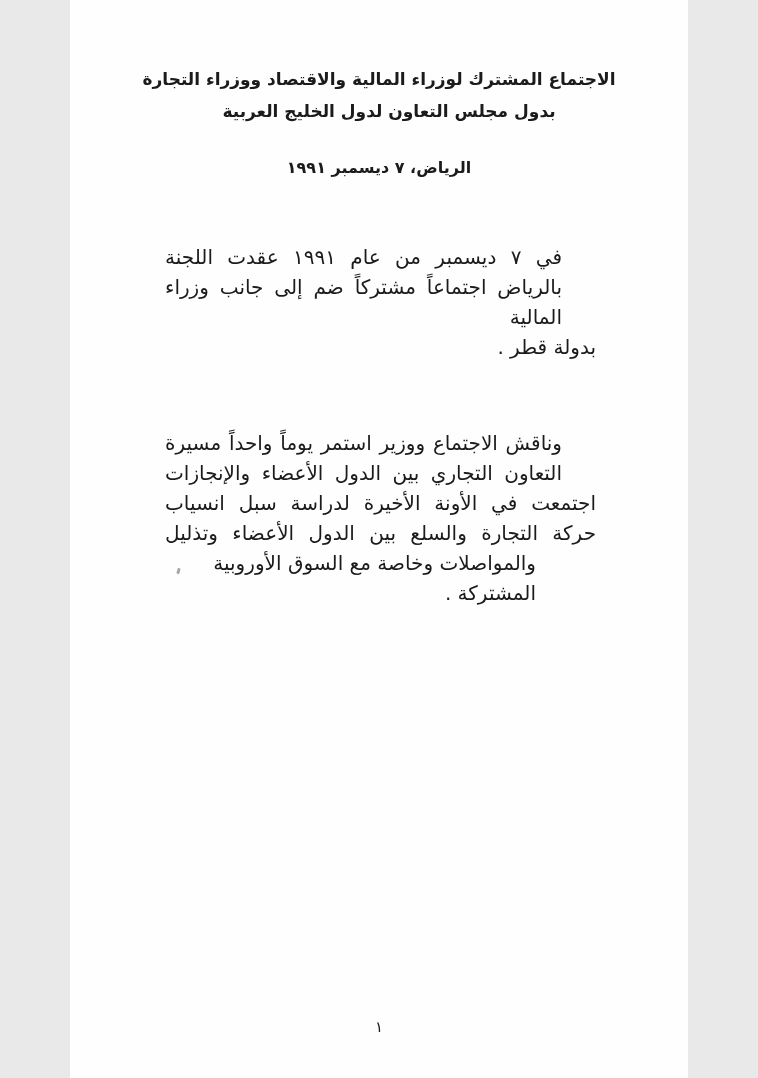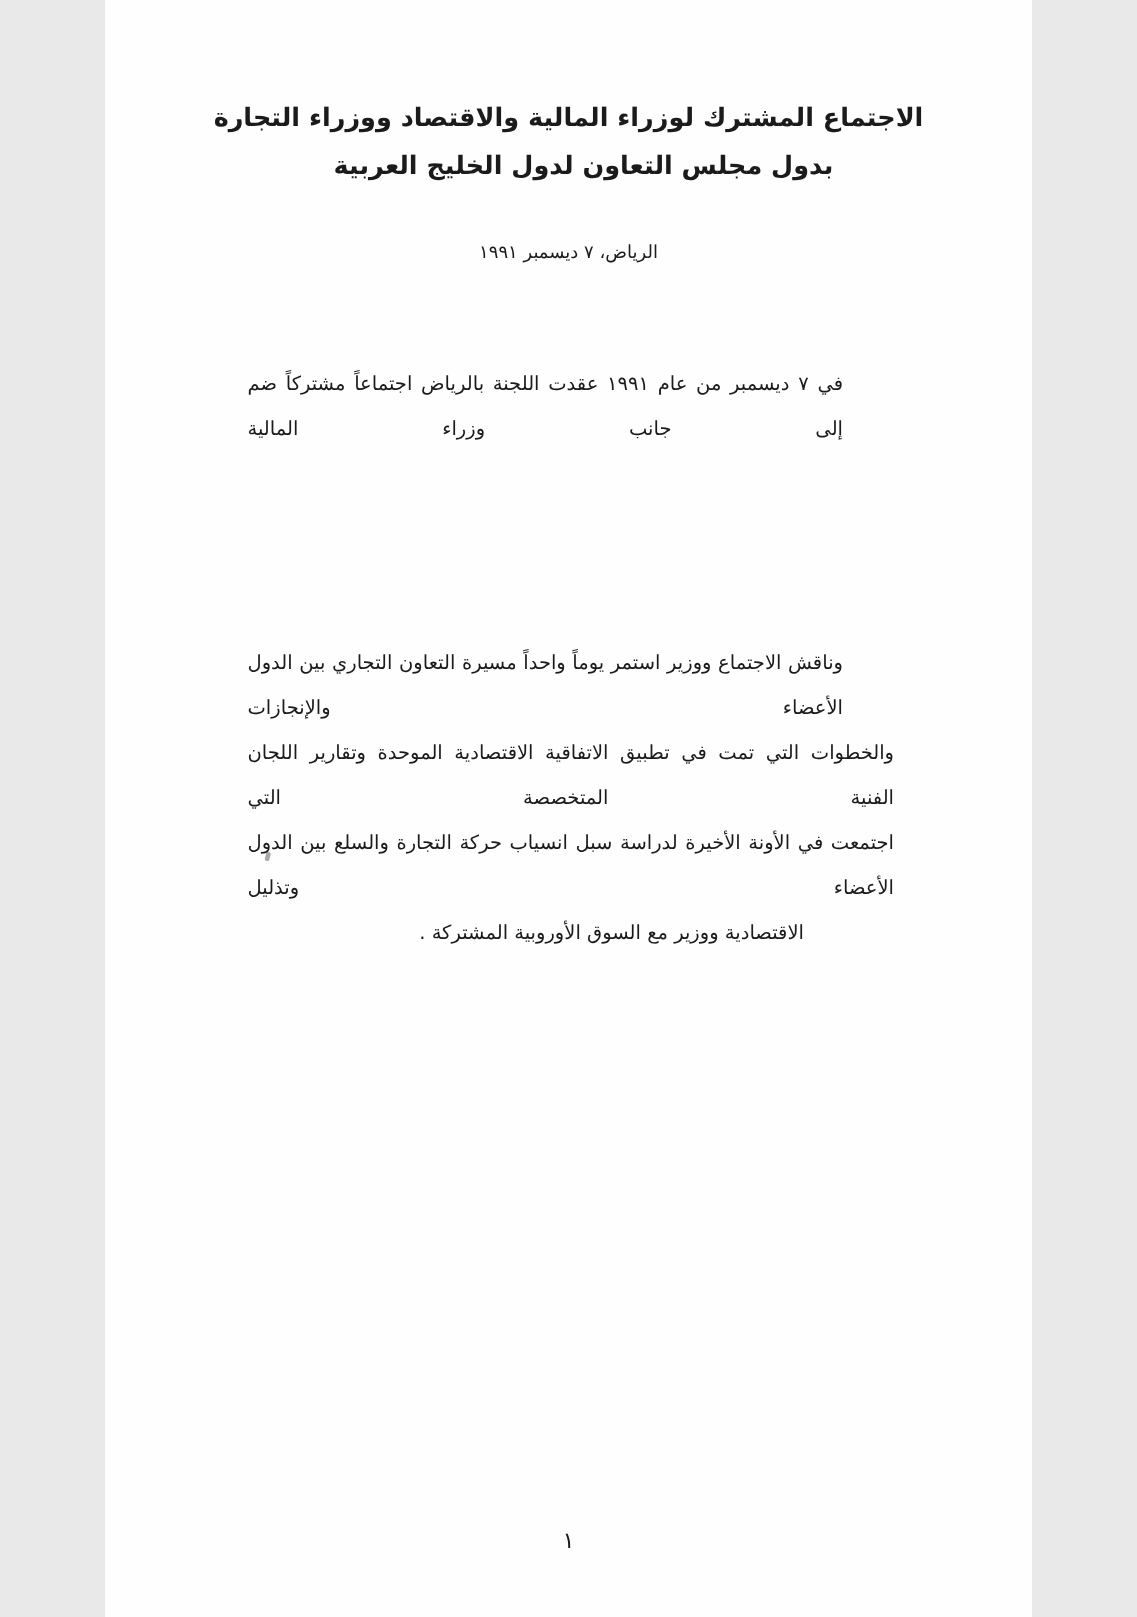--- a/index.html
+++ b/index.html
@@ -29,30 +29,30 @@
   .title-line {
     font-weight: bold;
     font-size: 17px;
     line-height: 26px;
     margin: 0;
   }
   .title-line-1 { top: 66px; }
   .title-line-2 { top: 98px; margin-left: 20px; }
   .date-line {
     top: 155px;
-    font-weight: normal;
-    font-size: 12px;
+    font-weight: bold;
+    font-size: 16px;
     line-height: 26px;
   }
   .para {
     position: absolute;
     right: 92px;
     left: 95px;
     direction: rtl;
-    font-size: 13px;
+    font-size: 20px;
     line-height: 30px;
   }
   .para-1 { top: 242px; }
   .para-2 { top: 428px; }
   .pline {
     text-align: justify;
     text-align-last: justify;
     text-justify: inter-word;
   }
   .pline.first {
@@ -88,26 +88,26 @@
 <div class="page">
 
   <div class="centered title-line title-line-1">الاجتماع المشترك لوزراء المالية والاقتصاد ووزراء التجارة</div>
 
   <div class="centered title-line title-line-2">بدول مجلس التعاون لدول الخليج العربية</div>
 
   <div class="centered date-line">الرياض، ٧ ديسمبر ١٩٩١</div>
 
   <div class="para para-1">
     <div class="pline first">في ٧ ديسمبر من عام ١٩٩١ عقدت اللجنة بالرياض اجتماعاً مشتركاً ضم إلى جانب وزراء المالية</div>
+    <div class="pline last">بدولة قطر .</div>
   </div>
 
   <div class="para para-2">
     <div class="pline first">وناقش الاجتماع ووزير استمر يوماً واحداً مسيرة التعاون التجاري بين الدول الأعضاء والإنجازات</div>
-    <div class="pline">والخطوات التي تمت في تطبيق الاتفاقية الاقتصادية الموحدة وتقارير اللجان الفنية المتخصصة التي</div>
     <div class="pline">اجتمعت في الأونة الأخيرة لدراسة سبل انسياب حركة التجارة والسلع بين الدول الأعضاء وتذليل</div>
-    <div class="pline last">الاقتصادية ووزير مع السوق الأوروبية المشتركة .</div>
+    <div class="pline last">والمواصلات وخاصة مع السوق الأوروبية المشتركة .</div>
   </div>
 
   <div class="ink-speck"></div>
 
   <div class="centered page-number">١</div>
 
 </div>
 
 </body></html>

